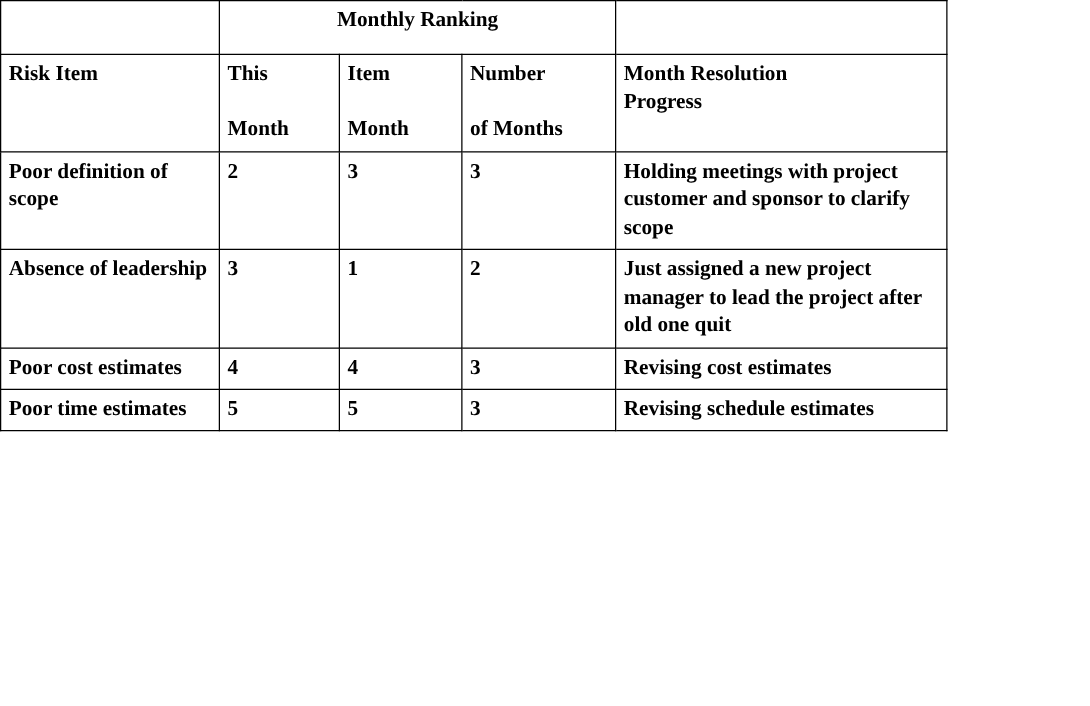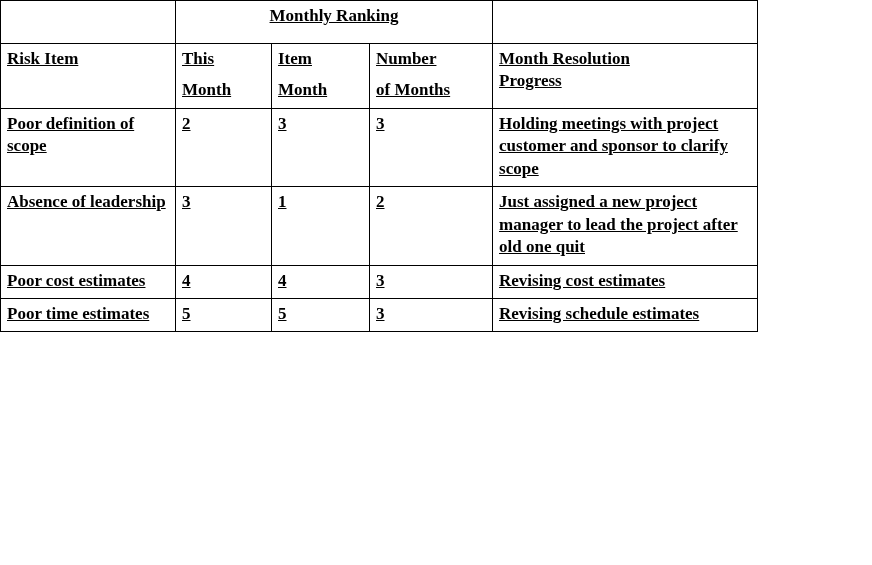--- a/index.html
+++ b/index.html
@@ -12,21 +12,20 @@
     height: 565px;
     font-family: "Liberation Serif", serif;
     color: #000000;
     overflow: hidden;
   }
   .page {
     position: relative;
     width: 872px;
     height: 565px;
     background: #ffffff;
-    text-decoration: underline;
   }
   table.risk-table {
     border-collapse: collapse;
     table-layout: fixed;
     margin: 0;
     width: 757px;
   }
   table.risk-table td {
     border: 1px solid #000000;
     vertical-align: top;
@@ -53,21 +52,21 @@
   }
   td.banner-blank { }
 
   
   td.head-cell {
     font-size: 17px;
     font-weight: bold;
     padding-top: 5px;
     padding-bottom: 8px;
   }
-  td.head-cell .line2 { display: block; margin-top: 9px; }
+  td.head-cell .line2 { display: block; margin-top: 22px; }
 
   td.rank-cell { font-size: 17px; }
 
   .cell-text { display: block; }
 </style>
 </head>
 <body>
 
 <div class="page">
 

